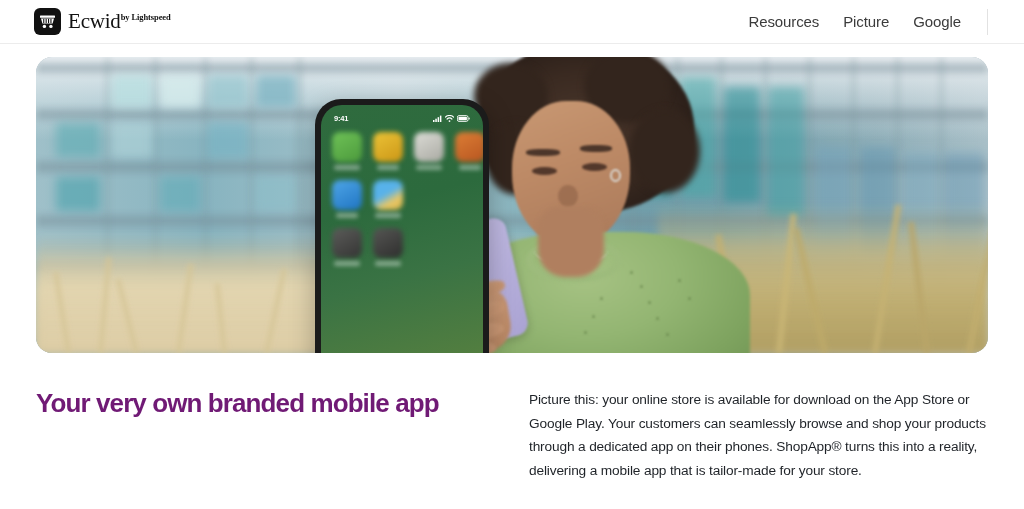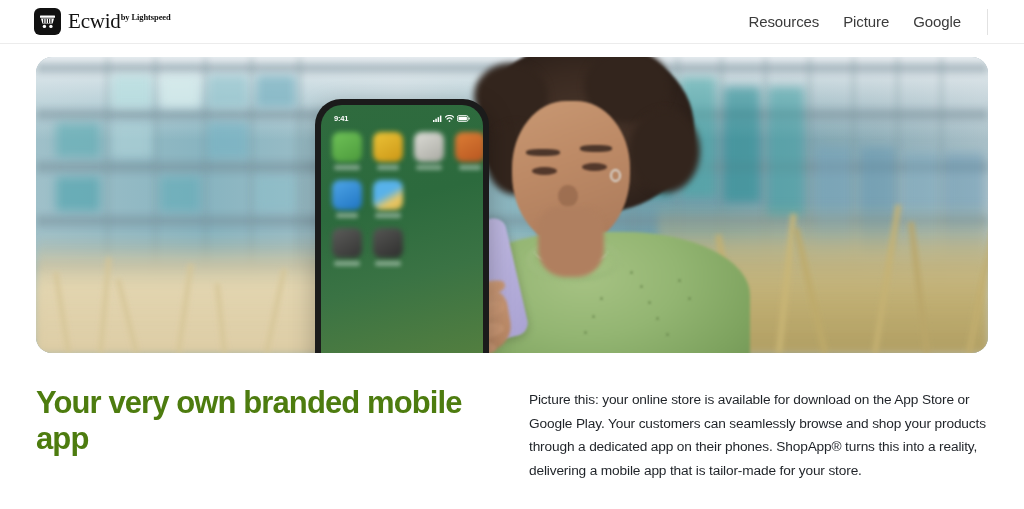--- a/index.html
+++ b/index.html
@@ -407,24 +407,24 @@
   
   .content {
     position: absolute;
     left: 0; top: 377px;
     width: 1024px;
   }
   .headline {
     position: absolute;
     left: 36px; top: 8px;
     width: 440px;
-    font-size: 31px;
+    font-size: 26px;
     line-height: 36px;
     font-weight: 700;
-    color: #4d7c0f;
+    color: #701a75;
     letter-spacing: -0.9px;
   }
   .body-col {
     position: absolute;
     left: 529px; top: 11px;
     width: 462px;
   }
   .body-col p {
     font-size: 13.7px;
     line-height: 23.5px;

